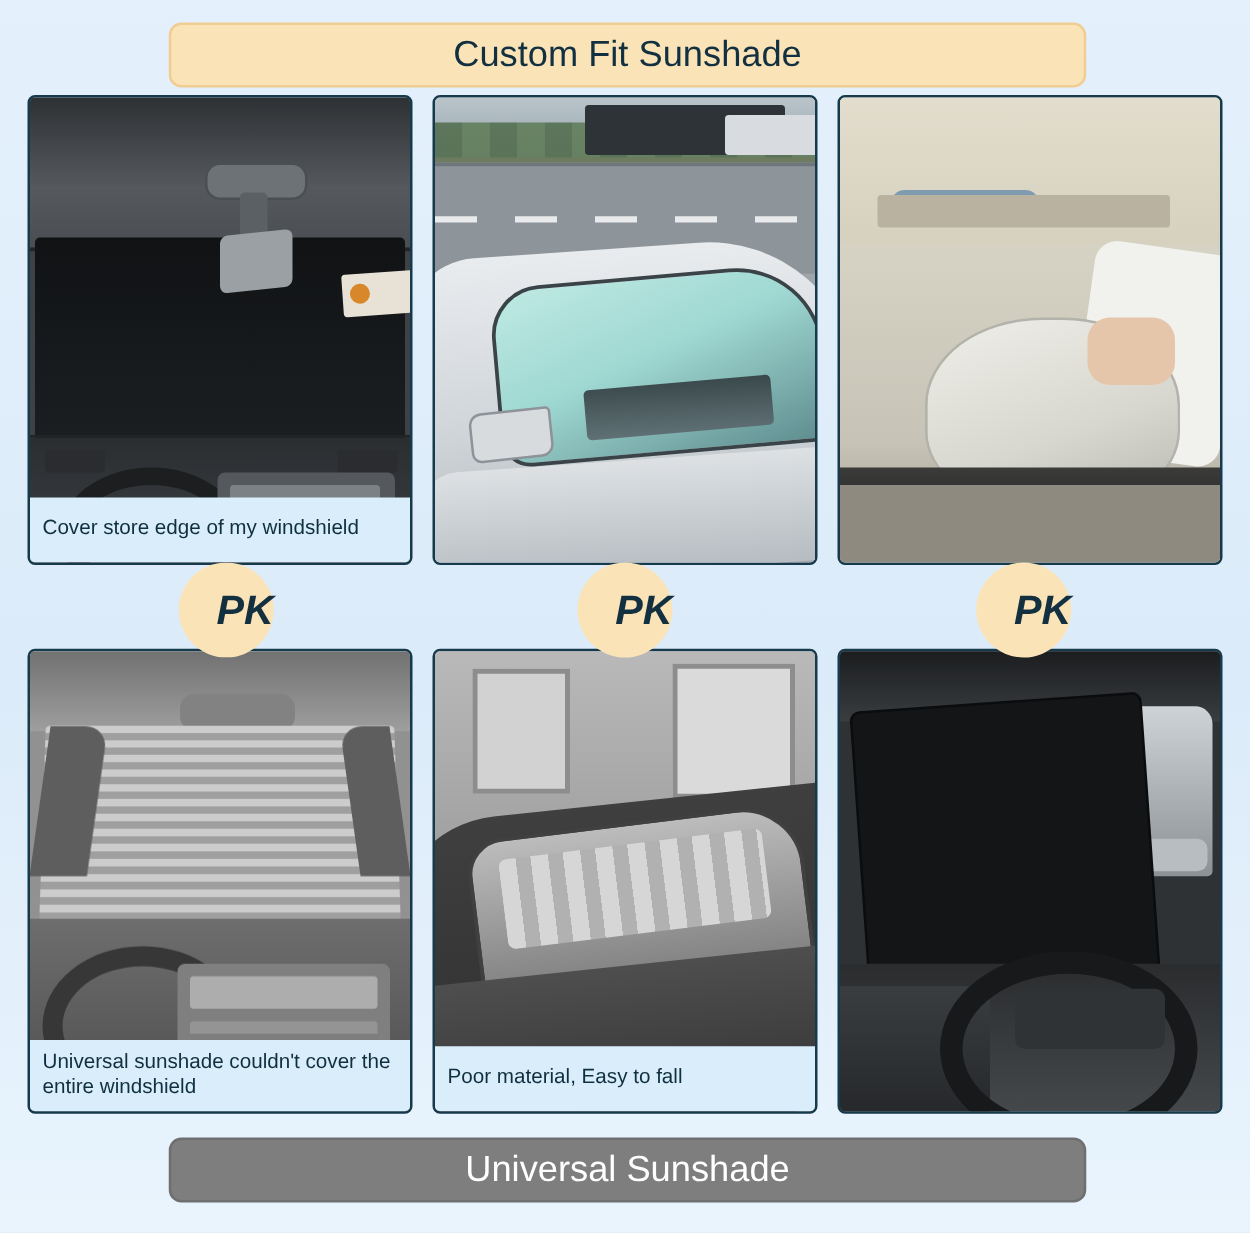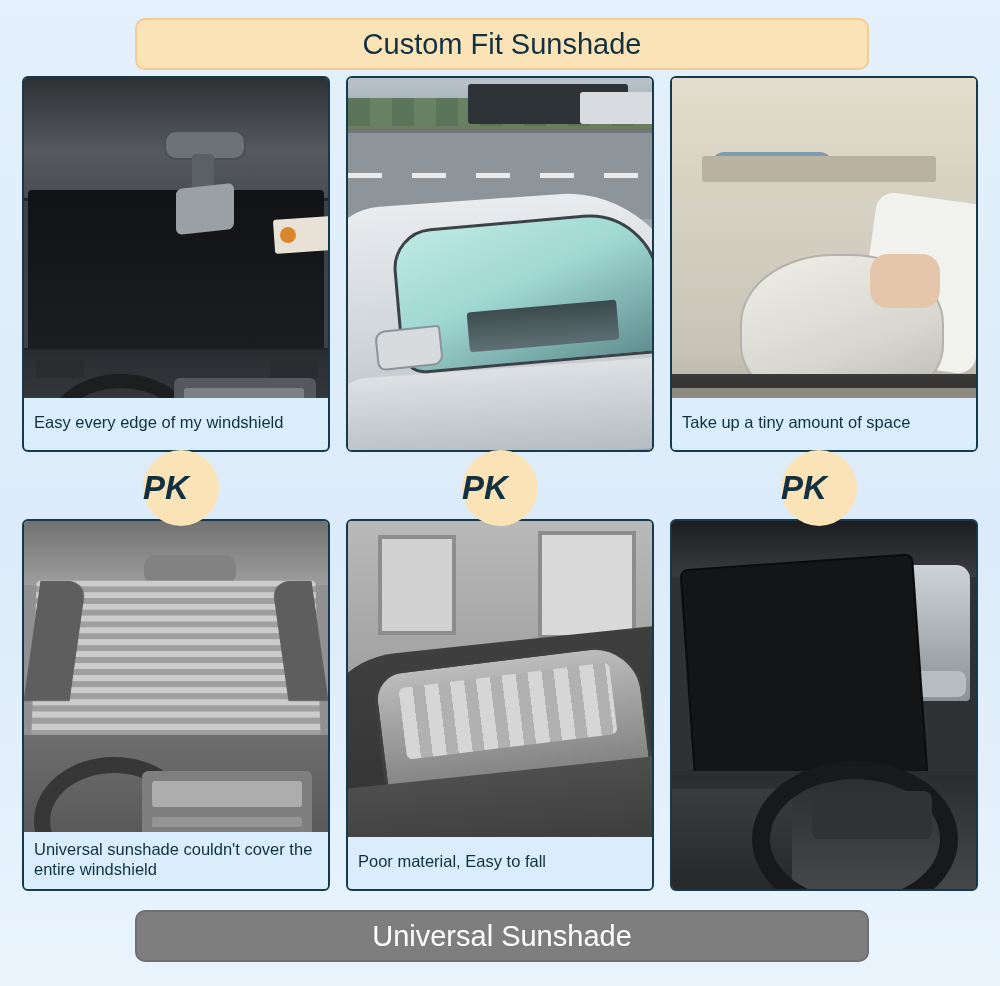--- a/index.html
+++ b/index.html
@@ -97,21 +97,21 @@
 
   
   .pk {
     position: absolute;
     width: 76px;
     height: 76px;
     border-radius: 50%;
     background: #fbe3b8;
     display: flex;
     align-items: center;
-    justify-content: flex-start;
+    justify-content: flex-end;
     font-size: 33px;
     font-style: italic;
     font-weight: bold;
     color: #123040;
     top: 450px;
     z-index: 5;
   }
   .pk1 { left: 143px; }
   .pk2 { left: 462px; }
   .pk3 { left: 781px; }
@@ -409,21 +409,21 @@
           <div class="mirror"></div>
           <div class="mirror-stem"></div>
           <div class="mirror-box"></div>
           <div class="sticker"></div>
           <div class="dash"></div>
           <div class="vent" style="left:12px;"></div>
           <div class="vent" style="left:246px;"></div>
           <div class="wheel"></div>
           <div class="console"></div>
         </div>
-        <div class="caption caption-good">Easy every edge of my windshield</div>
+        <div class="caption caption-good">Cover store edge of my windshield</div>
       </div>
     </div>
 
     <div class="card card-top">
       <div class="photo">
         <div class="sc-exterior">
           <div class="sky"></div>
           <div class="trees"></div>
           <div class="truck"></div>
           <div class="truck2"></div>
@@ -444,21 +444,20 @@
           <div class="top-panel"></div>
           <div class="blue-obj"></div>
           <div class="dark-strip"></div>
           <div class="wall"></div>
           <div class="sleeve"></div>
           <div class="bag"></div>
           <div class="hand"></div>
           <div class="sill"></div>
           <div class="ground"></div>
         </div>
-        <div class="caption caption-good">Take up a tiny amount of space</div>
       </div>
     </div>
 
   </div>
 
   <div class="pk pk1">
     <span>PK</span>
   </div>
   <div class="pk pk2">
     <span>PK</span>

